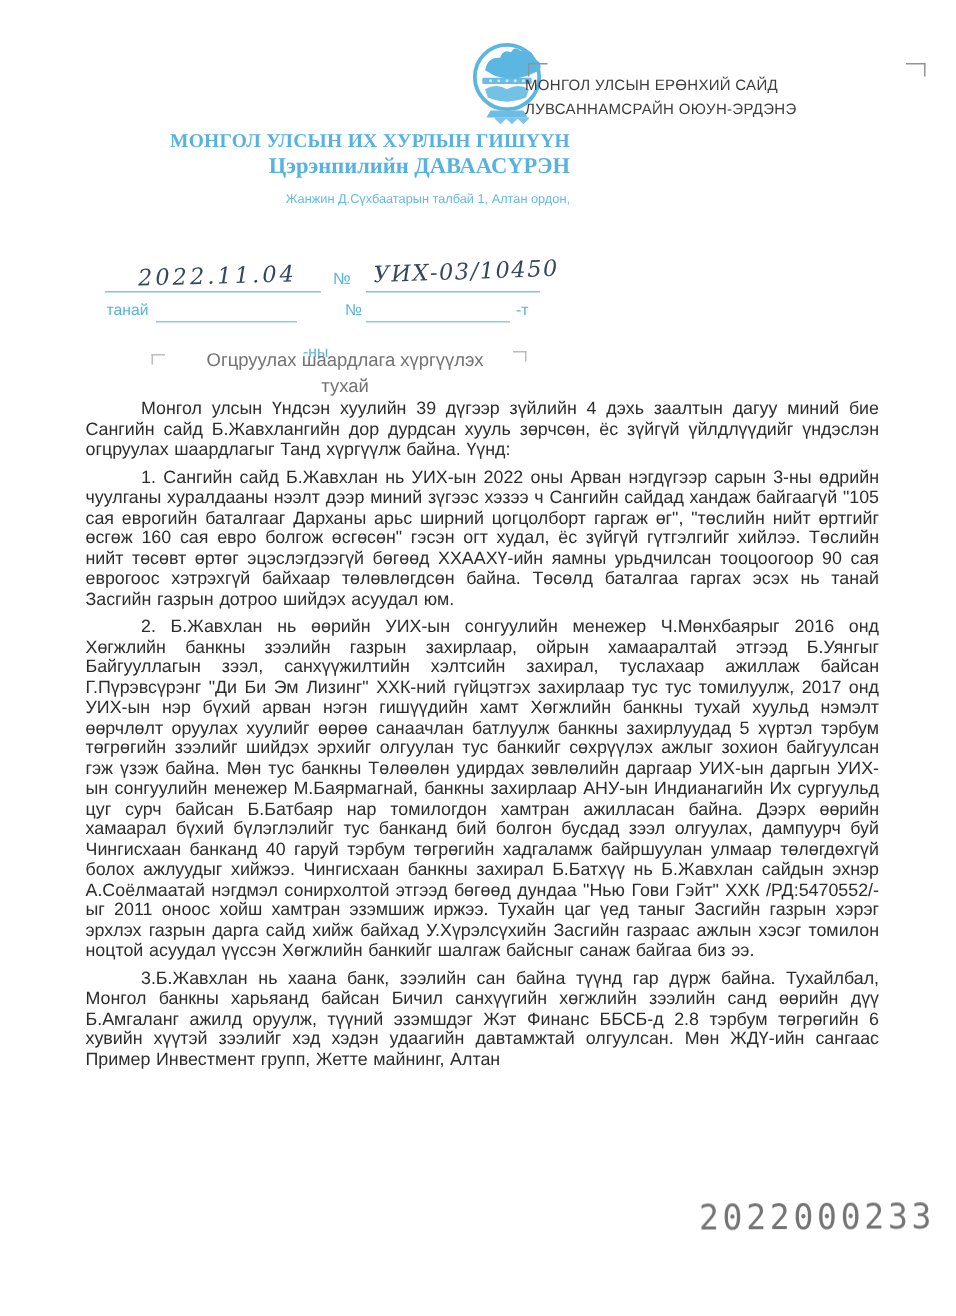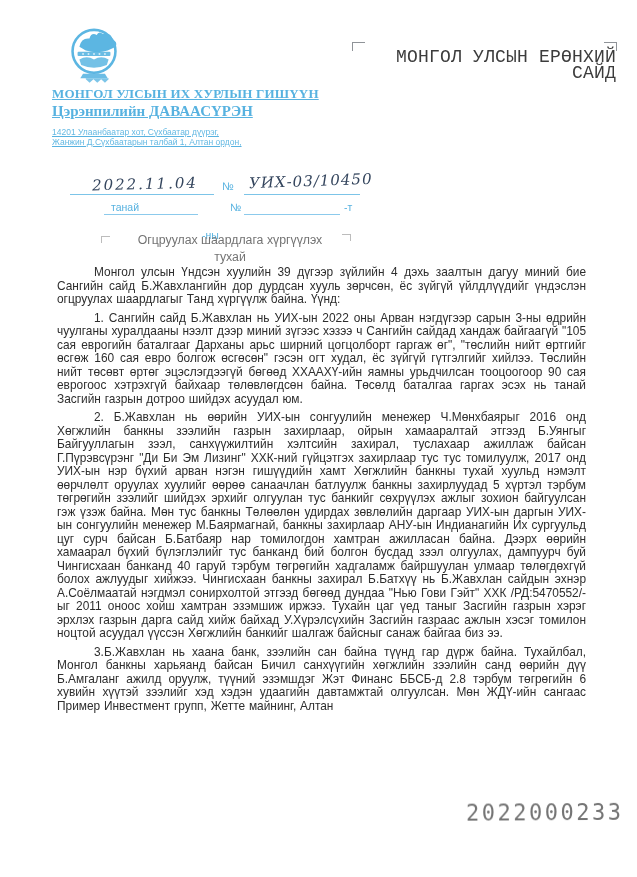--- a/index.html
+++ b/index.html
@@ -1,44 +1,44 @@
 <!DOCTYPE html>
 <html><head>
 <meta charset="utf-8">
 <style>
   html,body{margin:0;padding:0;background:#ffffff;}
   .page{
     position:relative;width:637px;height:877px;background:#ffffff;
     font-family:"Liberation Sans",sans-serif;overflow:hidden;margin:0 auto;
   }
   
-  .letterhead{position:absolute;left:52px;top:26px;width:340px;text-align:left;color:#57b2e0;text-decoration:underline;}
+  .letterhead{position:absolute;left:40px;top:26px;width:340px;text-align:right;color:#57b2e0;}
   .emblem-wrap{display:block;height:58px;margin-bottom:2px;}
   .org-name{font-family:"Liberation Serif",serif;font-weight:bold;font-size:13px;letter-spacing:.2px;color:#57b2e0;}
   .member-name{font-family:"Liberation Serif",serif;font-weight:bold;font-size:15px;margin-top:1px;color:#57b2e0;}
   .address{margin-top:8px;font-size:8.5px;line-height:9.7px;color:#64b9e3;}
   
   .hand{font-family:"DejaVu Serif",serif;font-style:italic;color:#35465e;}
   .hand-date{position:absolute;left:92px;top:175px;font-size:15px;letter-spacing:2px;transform:rotate(-1.5deg);}
   .hand-number{position:absolute;left:249px;top:172px;font-size:15px;letter-spacing:1px;transform:rotate(-2deg);}
   .tpl-line{position:absolute;border-bottom:1.5px solid #7cc4e8;}
   .u-date{left:70px;top:178px;width:144px;height:16px;}
   .u-num{left:244px;top:178px;width:116px;height:16px;}
   .no-sym{position:absolute;left:222px;top:180px;color:#57b2e0;font-size:11px;}
   .refline{position:absolute;left:70px;top:201px;width:300px;font-size:10.5px;color:#57b2e0;}
   .ref-piece{position:absolute;top:0;}
-  .r-tanai{left:1px;margin-left:40px;}
+  .r-tanai{left:1px;}
   .r-line1{left:34px;top:3px;width:94px;height:10px;border-bottom:1px solid #8ccaec;position:absolute;}
   .r-ny{left:132px;margin-top:28px;}
   .r-no{left:160px;}
   .r-line2{left:174px;top:3px;width:96px;height:10px;border-bottom:1px solid #8ccaec;position:absolute;}
   .r-t{left:274px;}
   
-  .recipient{position:absolute;left:350px;top:50px;width:266px;text-align:right;
-    font-size:18px;line-height:15.5px;color:#3c3c3c;letter-spacing:.2px;font-family:Liberation Mono, monospace;}
+  .recipient{position:absolute;left:350px;top:50px;width:266px;text-align:left;
+    font-size:10px;line-height:15.5px;color:#3c3c3c;letter-spacing:.2px;}
   .bracket{position:absolute;width:12px;height:8px;}
   .bk-tl{left:352px;top:42px;border-top:1.2px solid #8f9398;border-left:1.2px solid #8f9398;}
   .bk-tr{left:604px;top:42px;border-top:1.2px solid #8f9398;border-right:1.2px solid #8f9398;}
   .mark{position:absolute;width:8px;height:6px;}
   .mk-l{left:101px;top:236px;border-top:1px solid #bcbcbc;border-left:1px solid #bcbcbc;}
   .mk-r{left:342px;top:234px;border-top:1px solid #bcbcbc;border-right:1px solid #bcbcbc;}
   
   .subject{position:absolute;left:118px;top:232px;width:224px;text-align:center;
     font-size:12.3px;line-height:16.5px;color:#737373;}
   
@@ -71,21 +71,20 @@
             <circle cx="40" cy="29.8" r="1.1"></circle>
           <circle cx="46" cy="29.8" r="1.1"></circle>
             <circle cx="52" cy="29.8" r="1.1"></circle>
           <circle cx="58" cy="29.8" r="1.1"></circle>
         </g>
       </svg>
     </span>
     <div class="org-name">МОНГОЛ УЛСЫН ИХ ХУРЛЫН ГИШҮҮН</div>
     <div class="member-name">Цэрэнпилийн ДАВААСҮРЭН</div>
     <div class="address">
-      <div>14201 Улаанбаатар хот, Сүхбаатар дүүрэг,</div>
       <div>Жанжин Д.Сүхбаатарын талбай 1, Алтан ордон,</div>
     </div>
   </div>
 
   <div class="tpl-line u-date"></div>
   <div class="hand hand-date">2022.11.04</div>
   <div class="no-sym">№</div>
   <div class="tpl-line u-num"></div>
   <div class="hand hand-number">УИХ-03/10450</div>
 
@@ -95,20 +94,21 @@
     <span class="ref-piece r-ny">-ны</span>
     <span class="ref-piece r-no">№</span>
     <span class="r-line2"></span>
     <span class="ref-piece r-t">-т</span>
   </div>
 
   <div class="bracket bk-tl"></div>
   <div class="bracket bk-tr"></div>
   <div class="recipient">
     <div>МОНГОЛ УЛСЫН ЕРӨНХИЙ САЙД</div>
+    <div>ЛУВСАННАМСРАЙН ОЮУН-ЭРДЭНЭ</div>
   </div>
 
   <div class="mark mk-l"></div>
   <div class="mark mk-r"></div>
   <div class="subject">
     <div>Огцруулах шаардлага хүргүүлэх</div>
     <div>тухай</div>
   </div>
 
   <div class="body-text">

